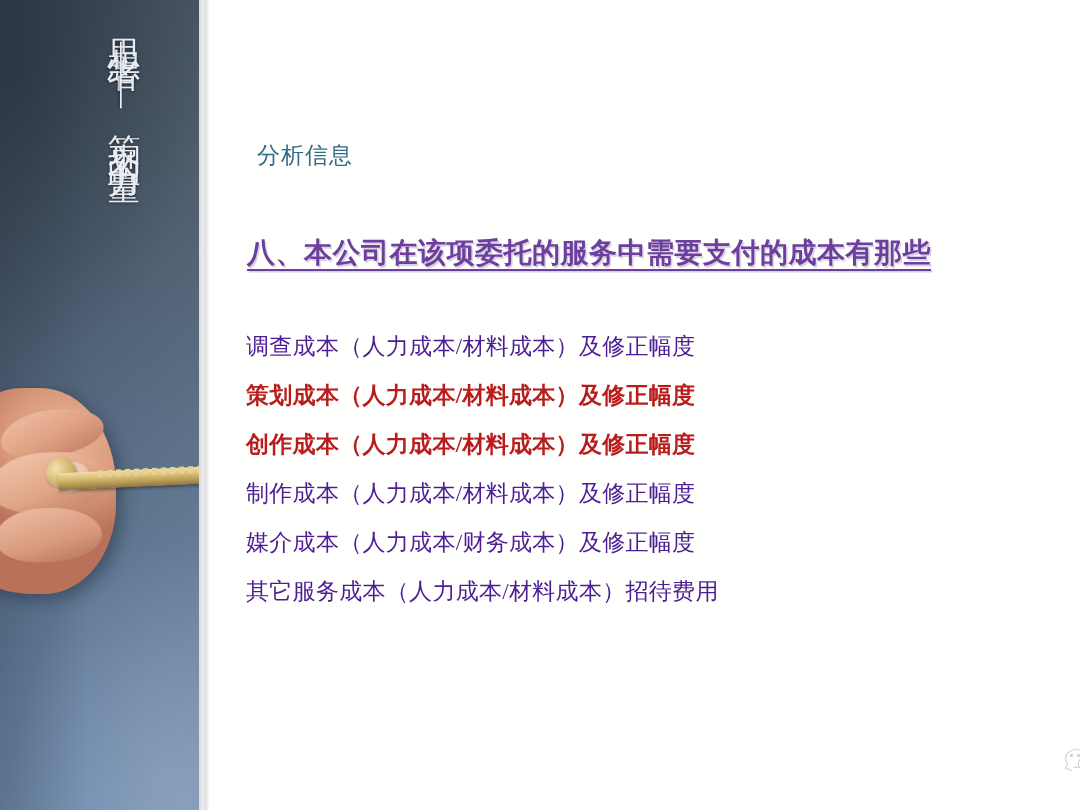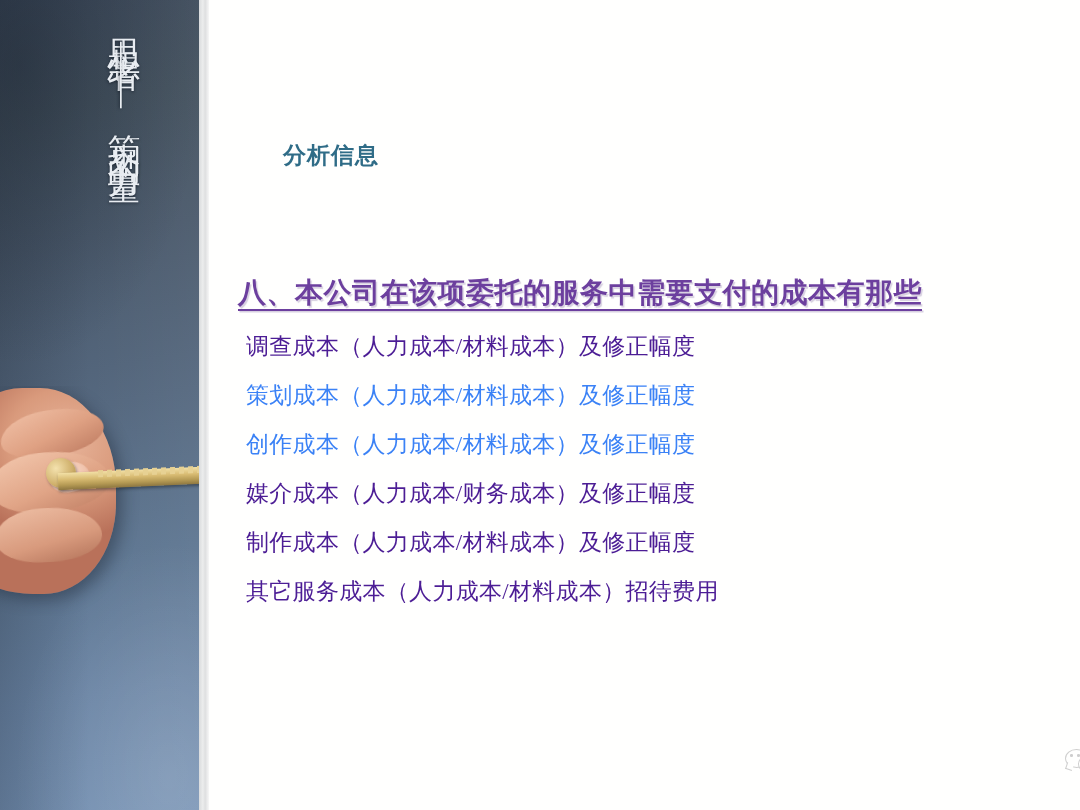--- a/index.html
+++ b/index.html
@@ -199,60 +199,58 @@
     height: 810px;
     background: #fffffe;
   }
 
   .eyebrow {
     position: absolute;
     left: 48px;
     top: 140px;
     font-family: "Liberation Sans", "DejaVu Sans", sans-serif;
     font-size: 23px;
-    font-weight: bold;
+    font-weight: normal;
     color: #2f6c87;
     letter-spacing: 1px;
-    margin-left: 26px;
   }
 
   .heading {
     position: absolute;
-    left: 29px;
+    left: 38px;
     top: 234px;
     font-family: "Liberation Serif", "DejaVu Serif", serif;
     font-size: 28px;
     font-weight: bold;
     color: #6c3f9e;
     letter-spacing: 0.5px;
     text-decoration: underline;
     text-underline-offset: 7px;
     text-decoration-thickness: 2px;
     text-shadow: 1.5px 1.5px 1px rgba(140,120,170,0.35);
     white-space: nowrap;
-    margin-top: 40px;
   }
 
   .lines {
     position: absolute;
     left: 37px;
     top: 322px;
     width: 800px;
   }
   .line {
     font-family: "Liberation Serif", "DejaVu Serif", serif;
     font-size: 23px;
     line-height: 49px;
     color: #4c1d95;
     white-space: nowrap;
     letter-spacing: 0.3px;
   }
   .line.highlight {
-    color: #3b82f6;
-    font-weight: normal;
+    color: #b91c1c;
+    font-weight: bold;
   }
 
   
   .watermark {
     position: absolute;
     left: 856px;
     top: 748px;
     display: flex;
     align-items: center;
     gap: 8px;
@@ -327,22 +325,22 @@
   <div class="content">
 
     <div class="eyebrow">分析信息</div>
 
     <div class="heading">八、本公司在该项委托的服务中需要支付的成本有那些</div>
 
     <div class="lines">
       <div class="line">调查成本（人力成本/材料成本）及修正幅度</div>
       <div class="line highlight">策划成本（人力成本/材料成本）及修正幅度</div>
       <div class="line highlight">创作成本（人力成本/材料成本）及修正幅度</div>
+      <div class="line">制作成本（人力成本/材料成本）及修正幅度</div>
       <div class="line">媒介成本（人力成本/财务成本）及修正幅度</div>
-      <div class="line">制作成本（人力成本/材料成本）及修正幅度</div>
       <div class="line">其它服务成本（人力成本/材料成本）招待费用</div>
     </div>
 
     <div class="watermark">
       <span class="wechat-icon">
         <span class="bubble-a"></span>
         <span class="bubble-b"></span>
         <span class="tail-a"></span>
         <span class="dot d1"></span>
         <span class="dot d2"></span>

